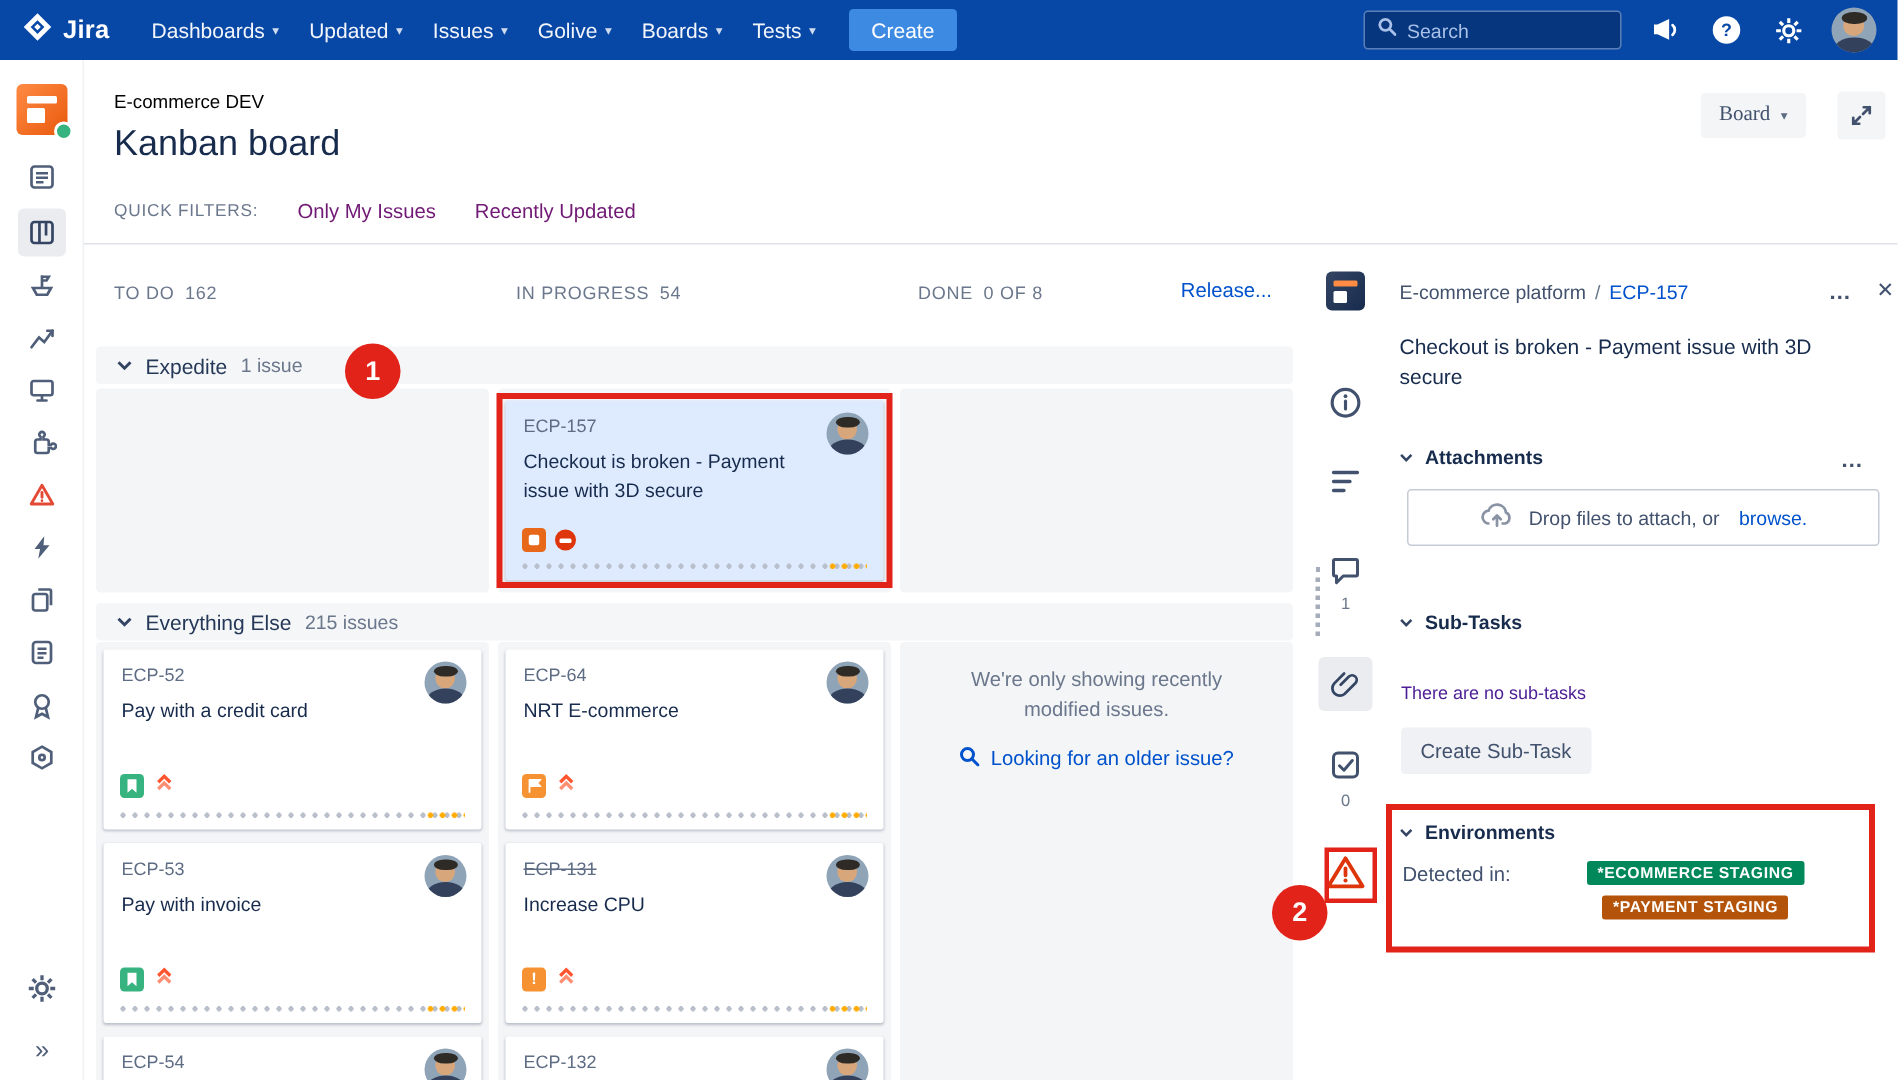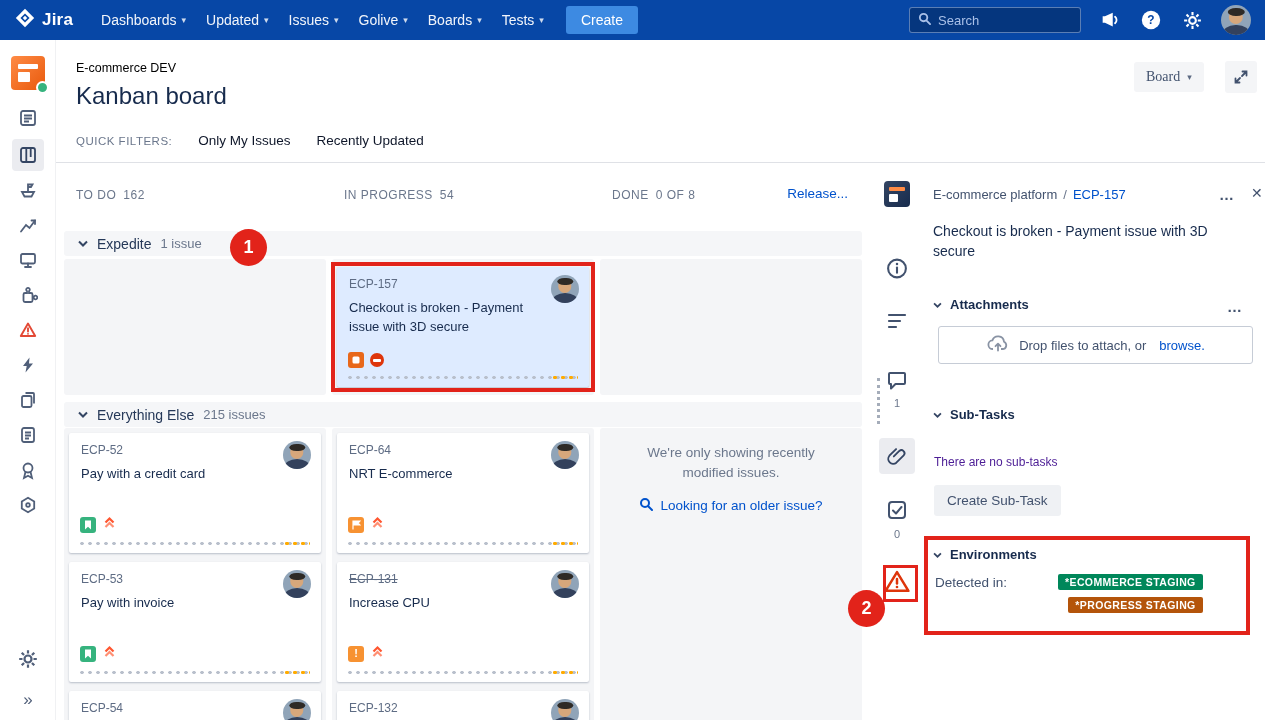--- a/index.html
+++ b/index.html
@@ -53,21 +53,21 @@
   .sb-ic.selected{width:32px;height:32px;background:#EBECF0;border-radius:4px;color:#344563;margin-bottom:5px}
   .sb-bottom{position:absolute;left:0;bottom:10px;width:56px;text-align:center}
   .collapse-glyph{font-size:17px;color:#505F79;cursor:pointer;display:inline-block;margin-top:10px}
 
   
   .content-header{position:absolute;left:56px;top:40px;right:0;height:122px;background:#fff}
   .breadcrumb{position:absolute;left:20px;top:21px;font-size:12.5px;color:#000000;cursor:pointer}
   .page-title{position:absolute;left:20px;top:42px;font-size:24px;font-weight:normal;color:#172B4D}
   .qf-row{position:absolute;left:20px;top:93px;display:flex;align-items:center;gap:26px}
   .qf-label{font-size:11.5px;color:#6B778C;letter-spacing:.5px}
-  .qf-link{font-size:13.5px;color:#0f172a;cursor:pointer}
+  .qf-link{font-size:13.5px;color:#701a75;cursor:pointer}
   .board-menu-btn{position:absolute;left:1078px;top:22px;height:30px;display:flex;align-items:center;
     gap:7px;background:#F4F5F7;border:none;border-radius:3px;padding:0 12px;font-size:14px;
     color:#42526E;font-family:Liberation Serif, serif;cursor:pointer}
   .expand-btn{position:absolute;left:1169px;top:21px;width:32px;height:32px;background:#F4F5F7;
     border:none;border-radius:3px;display:flex;align-items:center;justify-content:center;cursor:pointer}
   .hdiv{position:absolute;left:56px;top:162px;right:0;height:1px;background:#DFE1E6;z-index:5}
 
   
   .board{position:absolute;left:56px;top:163px;width:816px;bottom:0;background:#fff;overflow:hidden}
   .colh{position:absolute;top:25px;font-size:12px;color:#6B778C;letter-spacing:.5px;white-space:nowrap}
@@ -136,21 +136,21 @@
   .att-more{position:absolute;right:22px;top:136px}
   .dropzone{position:absolute;left:16px;top:163px;width:315px;height:38px;border:1px solid #C6CCD6;
     border-radius:3px;background:#FFF;display:flex;align-items:center;justify-content:center;
     gap:9px;font-size:13px;color:#42526E;cursor:pointer}
   .browse-link{color:#0052CC;margin-left:4px;cursor:pointer}
   .d-empty{position:absolute;left:12px;top:292px;font-size:12px;color:#4c1d95}
   .d-btn{position:absolute;left:12px;top:322px;background:#EFF1F4;border:none;border-radius:3px;
     padding:8px 13px;font-size:13.5px;color:#42526E;font-family:inherit;cursor:pointer}
   .detected-label{position:absolute;left:13px;top:412px;font-size:13.5px;color:#42526E}
   .env-badges{position:absolute;left:136px;top:411px;display:flex;flex-direction:column;
-    align-items:flex-end;gap:7px}
+    align-items:center;gap:7px}
   .env-badge{font-size:10.5px;font-weight:bold;color:#fff;letter-spacing:.4px;
     padding:2px 7px;border-radius:2px;white-space:nowrap}
 
   
   .ann-box{position:absolute;border:4px solid #E2231A;z-index:60;pointer-events:none}
   .ann-box.thin{border-width:3px}
   .ann-badge{position:absolute;width:37px;height:37px;border-radius:50%;background:#E2231A;
     color:#fff;font-size:18px;font-weight:bold;display:flex;align-items:center;
     justify-content:center;z-index:61;pointer-events:none}
 </style>
@@ -601,21 +601,21 @@
       <span class="sec-chev">
         <svg width="9" height="6" viewBox="0 0 10 7">
             <path d="M1 1.5 5 5.5 9 1.5" stroke="currentColor" stroke-width="2" fill="none"></path>
           </svg>
       </span>
       <span class="sec-title">Environments</span>
     </div>
     <div class="detected-label">Detected in:</div>
     <div class="env-badges">
       <span class="env-badge" style="background-color: rgb(0, 135, 90);">*ECOMMERCE STAGING</span>
-      <span class="env-badge" style="background-color: rgb(180, 84, 10);">*PROGRESS STAGING</span>
+      <span class="env-badge" style="background-color: rgb(180, 84, 10);">*PAYMENT STAGING</span>
     </div>
   </section>
 
   <div class="ann-box" style="left:331px;top:262px;width:264px;height:130px"></div>
   <div class="ann-badge" style="left:230px;top:229px">1</div>
   <div class="ann-box thin" style="left:883px;top:565px;width:35px;height:37px"></div>
   <div class="ann-badge" style="left:848px;top:590px">2</div>
   <div class="ann-box" style="left:924px;top:536px;width:326px;height:99px"></div>
 
 </div>

